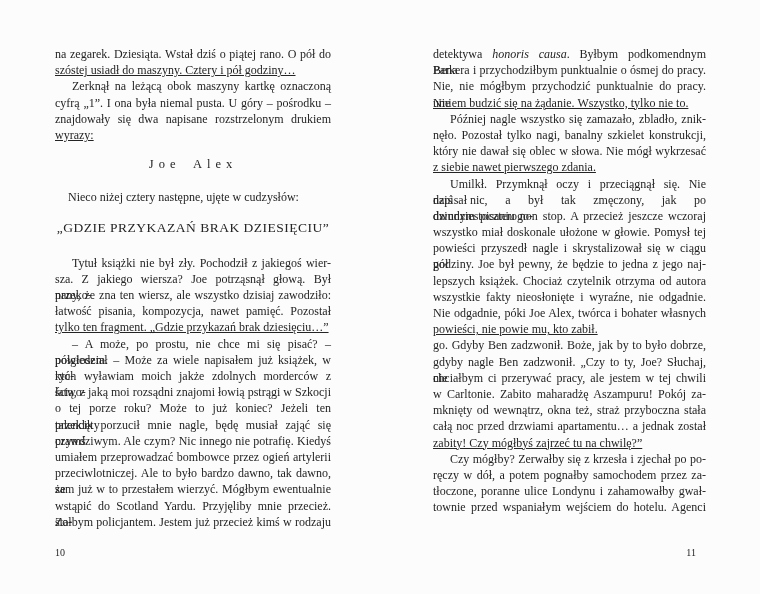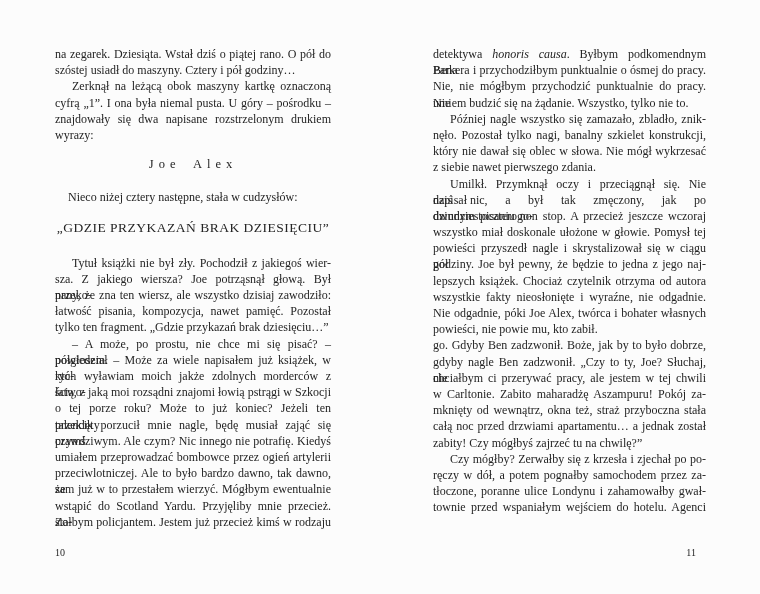--- a/index.html
+++ b/index.html
@@ -10,21 +10,21 @@
   }
   .page-col{position:absolute;top:46px;}
   #left-col{left:55px;width:276px;}
   #right-col{left:433px;width:273px;}
   .block{margin:0;}
   .line{
     font-size:12px;line-height:16.2px;height:16.2px;
     text-align:justify;text-align-last:justify;
     overflow:visible;
   }
-  .line.end{text-align-last:left;}
+  .line.end{text-align-last:left;text-decoration:underline;}
   .line.ind{text-indent:17px;}
   .spaced_name{
     font-size:12.5px;line-height:16.2px;height:16.2px;
     text-align:center;letter-spacing:5px;word-spacing:5px;
   }
   .line_single{
     font-size:12px;line-height:16.2px;height:16.2px;text-indent:13px;
   }
   .title{
     font-size:13.5px;line-height:16.2px;height:16.2px;
@@ -41,21 +41,21 @@
 <div class="page-col" id="left-col">
     <div class="block para">
       <div class="line">na zegarek. Dziesiąta. Wstał dziś o piątej rano. O pół do</div>
       <div class="line end">szóstej usiadł do maszyny. Cztery i pół godziny…</div>
       <div class="line ind">Zerknął na leżącą obok maszyny kartkę oznaczoną</div>
       <div class="line">cyfrą „1”. I ona była niemal pusta. U góry – pośrodku –</div>
       <div class="line">znajdowały się dwa napisane rozstrzelonym drukiem</div>
       <div class="line end">wyrazy:</div>
     </div>
     <div class="block spaced_name" style="margin-top: 13px;">Joe Alex</div>
-    <div class="block line_single" style="margin-top: 17px;">Nieco niżej cztery następne, stała w cudzysłów:</div>
+    <div class="block line_single" style="margin-top: 17px;">Nieco niżej cztery następne, ujęte w cudzysłów:</div>
     <div class="block title" style="margin-top: 14px;">„GDZIE PRZYKAZAŃ BRAK DZIESIĘCIU”</div>
     <div class="block para" style="margin-top: 19px;">
       <div class="line ind">Tytuł książki nie był zły. Pochodził z jakiegoś wier-</div>
       <div class="line">sza. Z jakiego wiersza? Joe potrząsnął głową. Był przeko-</div>
       <div class="line">nany, że zna ten wiersz, ale wszystko dzisiaj zawodziło:</div>
       <div class="line">łatwość pisania, kompozycja, nawet pamięć. Pozostał</div>
       <div class="line end">tylko ten fragment. „Gdzie przykazań brak dziesięciu…”</div>
     </div>
     <div class="block para">
       <div class="line ind">– A może, po prostu, nie chce mi się pisać? – powiedział</div>

